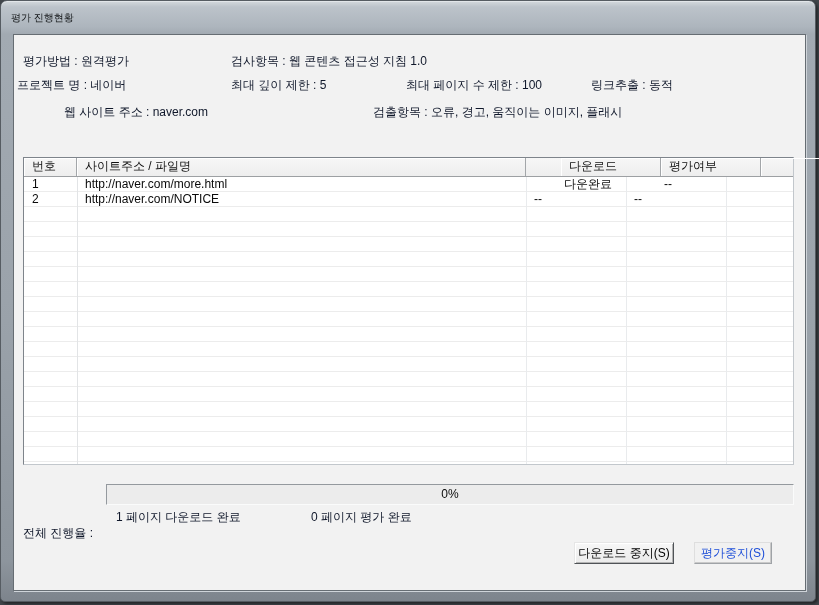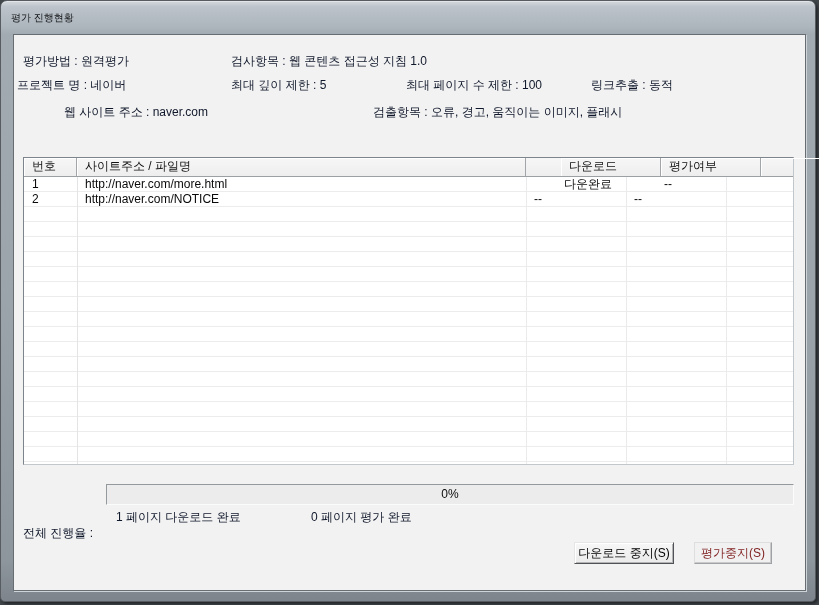--- a/index.html
+++ b/index.html
@@ -111,21 +111,21 @@
     background:linear-gradient(180deg,#f7f7f7,#ebebeb);
     border:1px solid;border-color:#e6e6e6 #4f5357 #4f5357 #e6e6e6;
     box-shadow:inset 1px 1px 0 #ffffff, inset -1px -1px 0 #b4b4b4;
     color:#000;
   }
   .btn-disabled{
     left:680px;top:507px;width:78px;
     background:#f1f1f1;
     border:1px solid;border-color:#dedede #9fa3a7 #9fa3a7 #dedede;
     box-shadow:inset -1px -1px 0 #c9c9c9;
-    color:#7f1d1d;
+    color:#1d4ed8;
   }
 </style>
 </head>
 <body>
 
 <div class="window">
   <div class="titlebar">
     <div class="title-text">평가 진행현황</div>
   </div>
 

